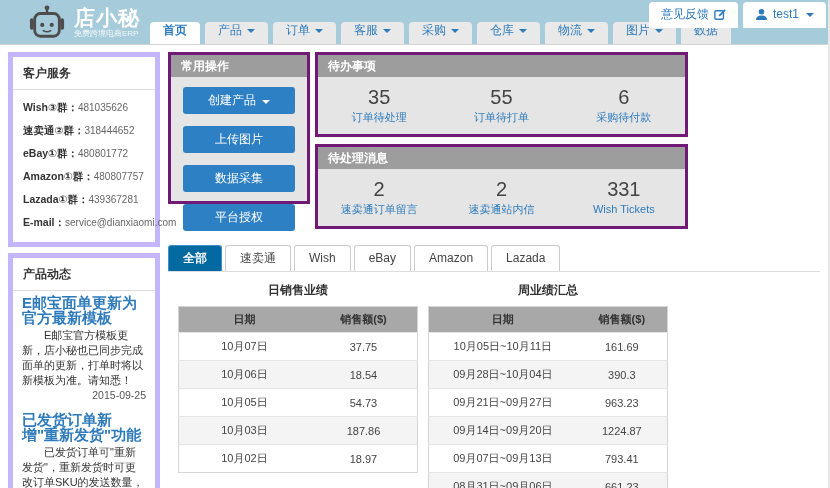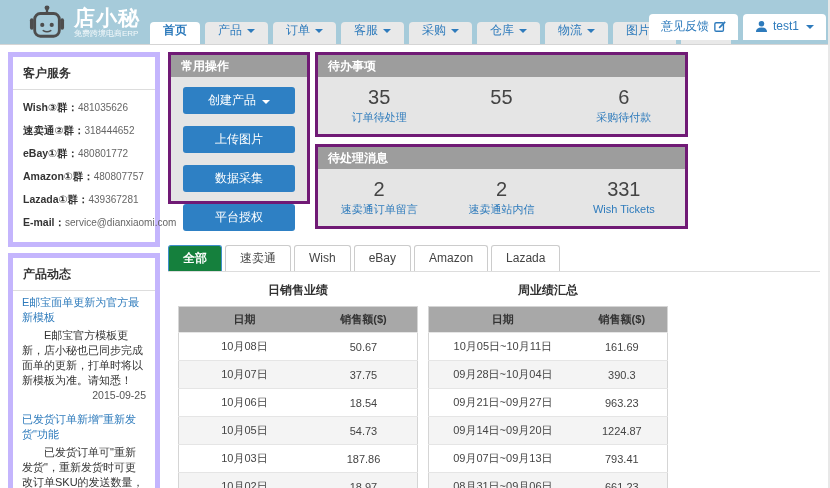--- a/index.html
+++ b/index.html
@@ -14,42 +14,42 @@
   .robot { width:38px; height:36px; margin-right:8px; }
   .logo-text .title { color:#fff; font-size:21px; font-weight:bold; letter-spacing:1px; line-height:22px; }
   .logo-text .subtitle { color:#f2f8fa; font-size:8px; line-height:10px; }
 
   .nav-tabs { display:flex; align-items:flex-end; height:27px; }
   .nav-tab { background:#e9e9e9; color:#2e7bbc; font-size:12px; padding:2px 13px 7px 13px; margin-right:5px;
              border-radius:4px 4px 0 0; cursor:pointer; white-space:nowrap; line-height:13px; display:flex; align-items:center; }
   .nav-tab.active { background:#fff; font-weight:bold; }
   .caret { display:inline-block; width:0; height:0; border-left:4px solid transparent; border-right:4px solid transparent;
            border-top:4px solid #2e7bbc; margin-left:5px; }
-  .top-right { position:absolute; right:4px; bottom:4px; display:flex; align-items:flex-start; }
+  .top-right { position:absolute; right:4px; bottom:16px; display:flex; align-items:flex-start; }
   .tr-tab { background:#fff; border-radius:4px 4px 0 0; color:#2e7bbc; font-size:12px; padding:6px 12px 7px 12px;
             margin-left:5px; display:flex; align-items:center; cursor:pointer; line-height:13px; }
   .tr-tab svg { margin-left:5px; }
   .user-tab svg { margin:0 5px 0 0; }
   .user-tab .caret { margin-left:7px; }
 
   
   .content { display:flex; padding:7px 0 0 8px; align-items:flex-start; }
 
   
   .sidebar { width:152px; flex:0 0 152px; }
   .side-box { border:5px solid #c4b5fd; background:#fff; margin-bottom:6px; }
   .side-title { font-size:12px; font-weight:bold; color:#333; padding:8px 10px 7px 10px; border-bottom:1px solid #ddd; }
   .cs-list { padding:6px 8px 8px 10px; }
   .cs-item { font-size:10.5px; line-height:23px; white-space:nowrap; }
   .cs-item b { color:#333; font-size:10.5px; }
   .cs-item span.val { color:#666; font-size:10px; }
   .news-box { height:276px; display:flex; flex-direction:column; overflow:hidden; }
   .news-list { flex:1; overflow:hidden; padding:4px 9px 0 9px; }
   .news-item { margin-bottom:9px; }
-  .news-title { color:#2e7bbc; font-size:11px; font-weight:normal; line-height:15px; margin-bottom:3px; cursor:pointer; }
+  .news-title { color:#2e7bbc; font-size:15px; font-weight:bold; line-height:15px; margin-bottom:3px; cursor:pointer; }
   .news-body { font-size:11px; color:#333; line-height:15px; text-indent:2em; }
   .news-link { color:#2e7bbc; cursor:pointer; }
   .news-link:empty { display:none; }
   .news-date { text-align:right; font-size:10.5px; color:#555; line-height:15px; }
 
   
   .main { flex:1; margin-left:8px; max-width:660px; }
   .row1 { display:flex; align-items:flex-start; }
   .panel { border:3px solid #701a75; background:#e5e5e5; }
   .panel-head { background:#9d9d9d; color:#fff; font-size:12px; font-weight:bold; padding:4px 10px; line-height:14px; }
@@ -65,21 +65,21 @@
   .status-panel { margin-bottom:7px; }
   .stats { display:flex; padding:8px 0 9px 0; }
   .stat { flex:1; text-align:center; }
   .stat-value { font-size:20px; color:#444; line-height:24px; }
   .stat-label { font-size:11px; color:#2e7bbc; line-height:16px; cursor:pointer; }
 
   
   .ptabs { display:flex; margin-top:9px; border-bottom:1px solid #ddd; width:652px; }
   .ptab { font-size:12px; color:#444; background:#fff; border:1px solid #ccc; border-bottom:none;
           border-radius:3px 3px 0 0; padding:6px 14px; margin-right:3px; cursor:pointer; line-height:13px; }
-  .ptab.active { background:#15803d; color:#fff; border-color:#3f8fca; font-weight:bold; }
+  .ptab.active { background:#0369a1; color:#fff; border-color:#3f8fca; font-weight:bold; }
 
   
   .tables-row { display:flex; }
   .table-wrap { width:240px; margin-left:10px; }
   .table-title { text-align:center; font-size:12px; font-weight:bold; color:#333; margin:10px 0 7px 0; }
   table { width:100%; border-collapse:collapse; border:1px solid #d5d5d5; }
   th { background:#a8a8a8; color:#333; font-size:11px; font-weight:bold; padding:5px 0; text-align:center; }
   td { font-size:11px; color:#444; padding:6px 0; text-align:center; border-top:1px solid #e5e5e5; }
   tbody tr:nth-child(even) { background:#f4f4f4; }
 </style>
@@ -211,20 +211,21 @@
         <div class="status-col">
           <div class="panel status-panel">
             <div class="panel-head">待办事项</div>
             <div class="stats">
               <div class="stat">
                 <div class="stat-value">35</div>
                 <div class="stat-label">订单待处理</div>
               </div>
               <div class="stat">
                 <div class="stat-value">55</div>
+                <div class="stat-label">订单待打单</div>
               </div>
               <div class="stat">
                 <div class="stat-value">6</div>
                 <div class="stat-label">采购待付款</div>
               </div>
             </div>
           </div>
 
           <div class="panel status-panel">
             <div class="panel-head">待处理消息</div>
@@ -260,24 +261,20 @@
           <div class="table-title">日销售业绩</div>
           <table>
             <thead>
               <tr>
                 <th style="width:55%">日期</th>
                 <th>销售额($)</th>
               </tr>
             </thead>
             <tbody>
                 <tr>
-                  <td>10月08日</td>
-                  <td>50.67</td>
-                </tr>
-                <tr>
                   <td>10月07日</td>
                   <td>37.75</td>
                 </tr>
                 <tr>
                   <td>10月06日</td>
                   <td>18.54</td>
                 </tr>
                 <tr>
                   <td>10月05日</td>
                   <td>54.73</td>

